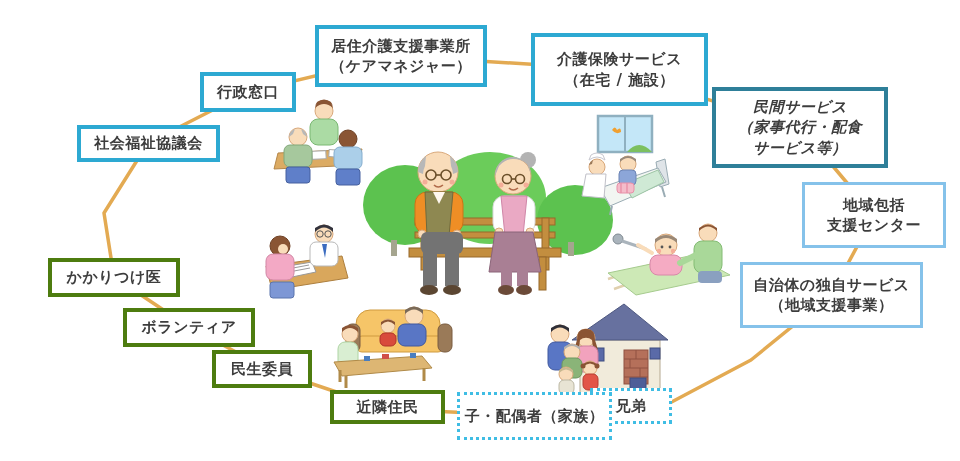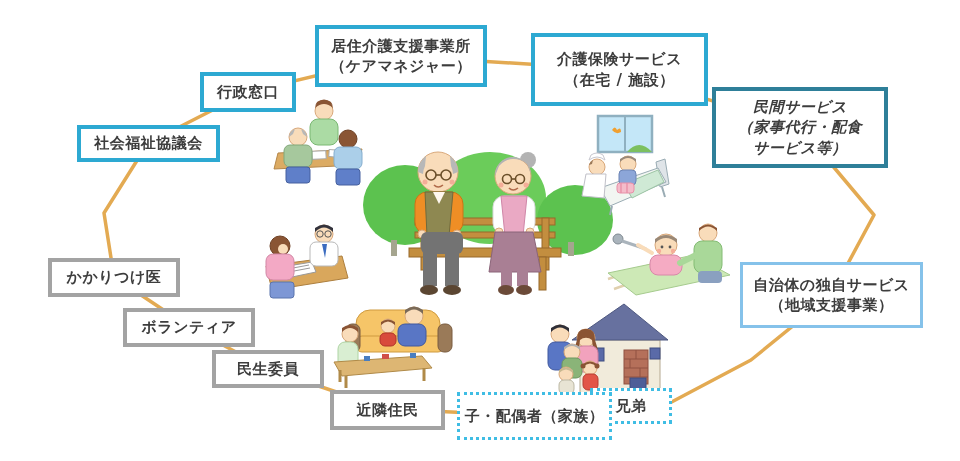--- a/index.html
+++ b/index.html
@@ -10,21 +10,21 @@
   #artwork{position:absolute;left:0;top:0;}
   .node{
     position:absolute;box-sizing:border-box;background:#ffffff;
     display:flex;align-items:center;justify-content:center;text-align:center;
     font-weight:bold;color:#3d3d3d;font-size:15px;line-height:1.35;
     white-space:pre-line;letter-spacing:0.5px;padding:2px 4px;
   }
   .cyan  {border:4px solid #2da9d2;}
   .teal  {border:4px solid #2e7f99;}
   .blue  {border:3px solid #85c2ea;}
-  .mint  {border:4px solid #a3a3a3;}
+  .mint  {border:4px solid #4d7c0f;}
   .dotted{border:3px dotted #3fbde4;}
 </style>
 </head>
 <body>
 
 <div id="canvas">
 
   <svg id="artwork" width="960" height="461" viewBox="0 0 960 461">
 
     <polygon points="248,92 399,56 606,69 800,127 874,215 831,295 751,360 664,406 534,416 387,409 268,369 189,327 114,277 104,213 148,143" fill="none" stroke="#e3aa52" stroke-width="3.5" stroke-linejoin="round"></polygon>
@@ -208,23 +208,25 @@
   </svg>
 
   <div class="node cyan" style="left:315px;top:25px; width:172px;height:62px;">居住介護支援事業所
 （ケアマネジャー）</div>
   <div class="node cyan" style="left:200px;top:72px; width:96px; height:40px;">行政窓口</div>
   <div class="node cyan" style="left:518px;top:33px; width:177px;height:73px;margin-left:13px;">介護保険サービス
 （在宅 / 施設）</div>
   <div class="node teal" style="left:712px;top:87px; width:176px;height:81px;font-style:italic;">民間サービス
 （家事代行・配食
 サービス等）</div>
+  <div class="node blue" style="left:802px;top:182px;width:144px;height:66px;">地域包括
+支援センター</div>
   <div class="node blue" style="left:740px;top:262px;width:183px;height:66px;">自治体の独自サービス
 （地域支援事業）</div>
   <div class="node dotted" style="left:590px;top:388px;width:82px; height:36px;text-align:center;">兄弟</div>
   <div class="node dotted" style="left:457px;top:392px;width:155px;height:48px;">子・配偶者（家族）</div>
-  <div class="node mint" style="left:330px;top:390px;width:115px;height:40px;">近隣住民</div>
-  <div class="node mint" style="left:212px;top:350px;width:112px;height:38px;">民生委員</div>
+  <div class="node mint" style="left:330px;top:390px;width:115px;height:34px;">近隣住民</div>
+  <div class="node mint" style="left:212px;top:350px;width:100px;height:38px;">民生委員</div>
   <div class="node mint" style="left:123px;top:308px;width:132px;height:39px;">ボランティア</div>
   <div class="node mint" style="left:48px; top:258px;width:132px;height:39px;">かかりつけ医</div>
   <div class="node cyan" style="left:77px; top:125px;width:143px;height:37px;">社会福祉協議会</div>
 
 </div>
 
 </body></html>

